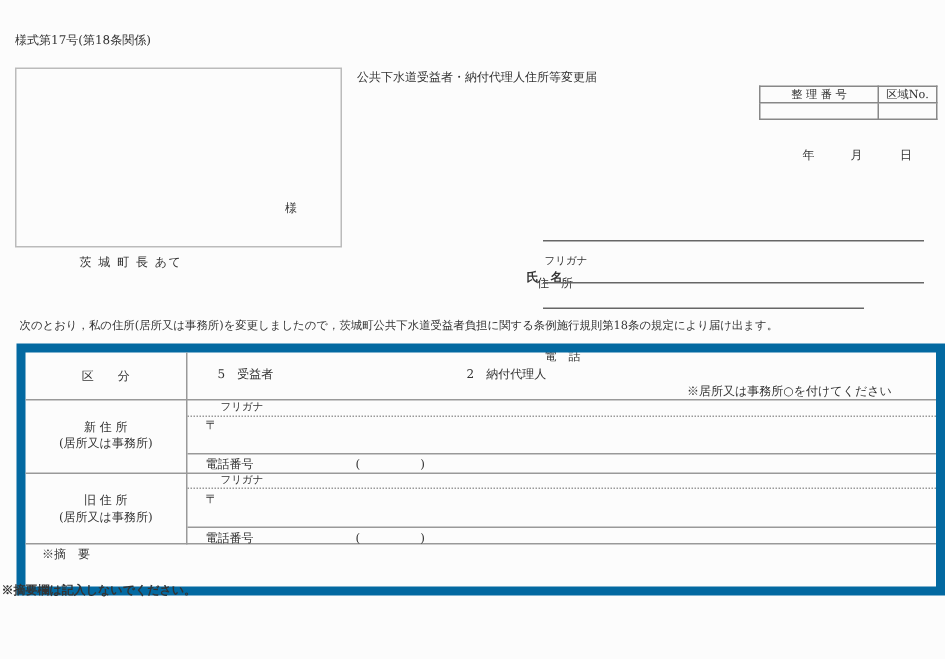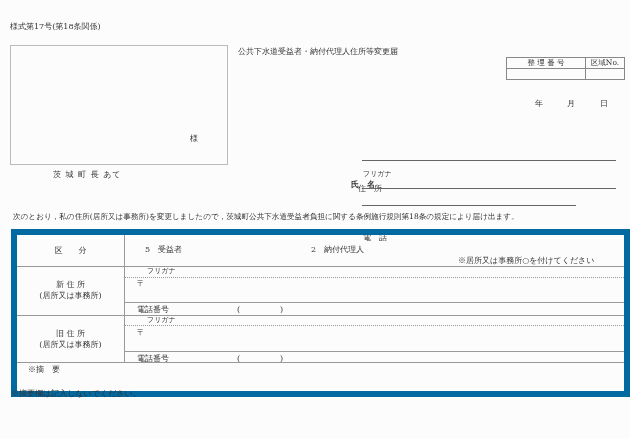--- a/index.html
+++ b/index.html
@@ -79,13 +79,13 @@
   <div class="cell" style="left:0;width:107px;top:92px;">旧 住 所</div>
   <div class="cell" style="left:0;width:107px;top:103px;">(居所又は事務所)</div>
   <div class="abs" style="left:130px;top:80px;font-size:7px;">フリガナ</div>
   <div class="abs" style="left:120px;top:92px;">〒</div>
   <div class="abs" style="left:120px;top:118px;">電話番号</div>
   <div class="abs" style="left:220px;top:118px;">(　　　　　)</div>
 
   <div class="abs" style="left:11px;top:129px;">※摘　要</div>
 </div>
 
-<div class="abs" style="left:11px;top:388px;">※摘要欄は記入しないでください。</div>
+<div class="abs" style="left:1px;top:388px;font-weight:bold;">※摘要欄は記入しないでください。</div>
 
 </body></html>

